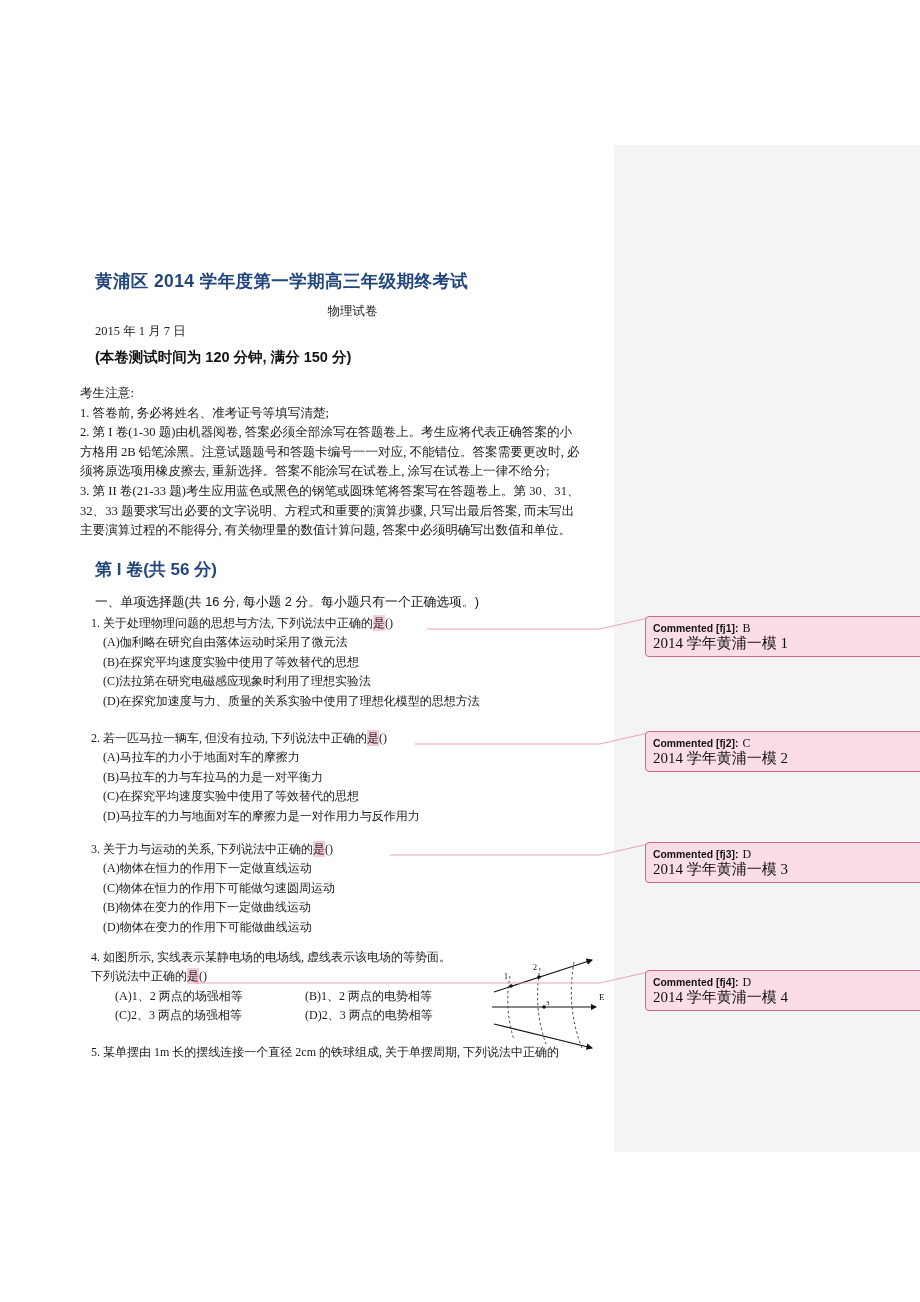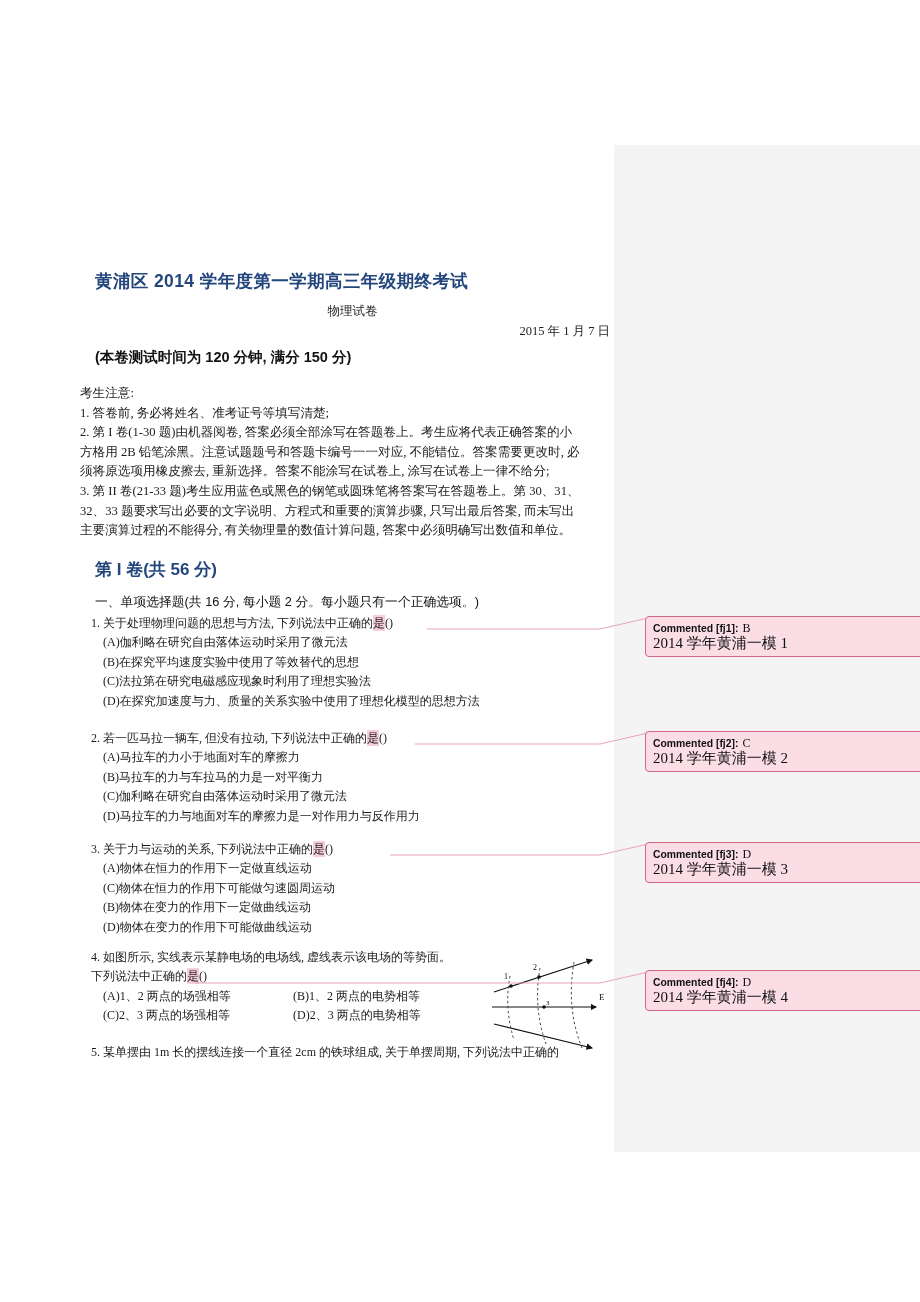--- a/index.html
+++ b/index.html
@@ -57,21 +57,20 @@
     text-align: center;
     font-size: 12.5px;
     color: #222;
   }
 
   .exam-date {
     position: absolute;
     left: 95px;
     top: 323px;
     width: 515px;
-    text-align: right;
     font-size: 12.5px;
     color: #222;
   }
 
   .exam-note {
     position: absolute;
     left: 95px;
     top: 348px;
     width: 515px;
     text-align: left;
@@ -121,21 +120,21 @@
     left: 91px;
     width: 515px;
     font-size: 12px;
     line-height: 19.4px;
     color: #1a1a1a;
   }
   .q-stem { display: block; white-space: nowrap; }
   .q-stem-wide { display: block; }
   .opt { display: block; padding-left: 12px; white-space: nowrap; }
   .opt-row { display: block; padding-left: 12px; white-space: nowrap; }
-  .opt-row .opt-a { display: inline-block; width: 190px; }
+  .opt-row .opt-a { display: inline-block; width: 190px; margin-left: 12px; }
   .opt-row .opt-b { display: inline-block; }
 
   .hl {
     background: #f6cdd9;
     padding: 1px 0 1px 0;
   }
 
   
   .q4-figure {
     position: absolute;
@@ -212,21 +211,21 @@
     <span class="opt">(A)伽利略在研究自由落体运动时采用了微元法</span>
     <span class="opt">(B)在探究平均速度实验中使用了等效替代的思想</span>
     <span class="opt">(C)法拉第在研究电磁感应现象时利用了理想实验法</span>
     <span class="opt">(D)在探究加速度与力、质量的关系实验中使用了理想化模型的思想方法</span>
   </div>
 
   <div class="question" style="top:729px">
     <span class="q-stem"><span>2.</span> <span>若一匹马拉一辆车, 但没有拉动, 下列说法中正确的</span><span class="hl">是</span><span>()</span></span>
     <span class="opt">(A)马拉车的力小于地面对车的摩擦力</span>
     <span class="opt">(B)马拉车的力与车拉马的力是一对平衡力</span>
-    <span class="opt">(C)伽利略在研究自由落体运动时采用了微元法</span>
+    <span class="opt">(C)在探究平均速度实验中使用了等效替代的思想</span>
     <span class="opt">(D)马拉车的力与地面对车的摩擦力是一对作用力与反作用力</span>
   </div>
 
   <div class="question" style="top:840px">
     <span class="q-stem"><span>3.</span> <span>关于力与运动的关系, 下列说法中正确的</span><span class="hl">是</span><span>()</span></span>
     <span class="opt">(A)物体在恒力的作用下一定做直线运动</span>
     <span class="opt">(C)物体在恒力的作用下可能做匀速圆周运动</span>
     <span class="opt">(B)物体在变力的作用下一定做曲线运动</span>
     <span class="opt">(D)物体在变力的作用下可能做曲线运动</span>
   </div>

